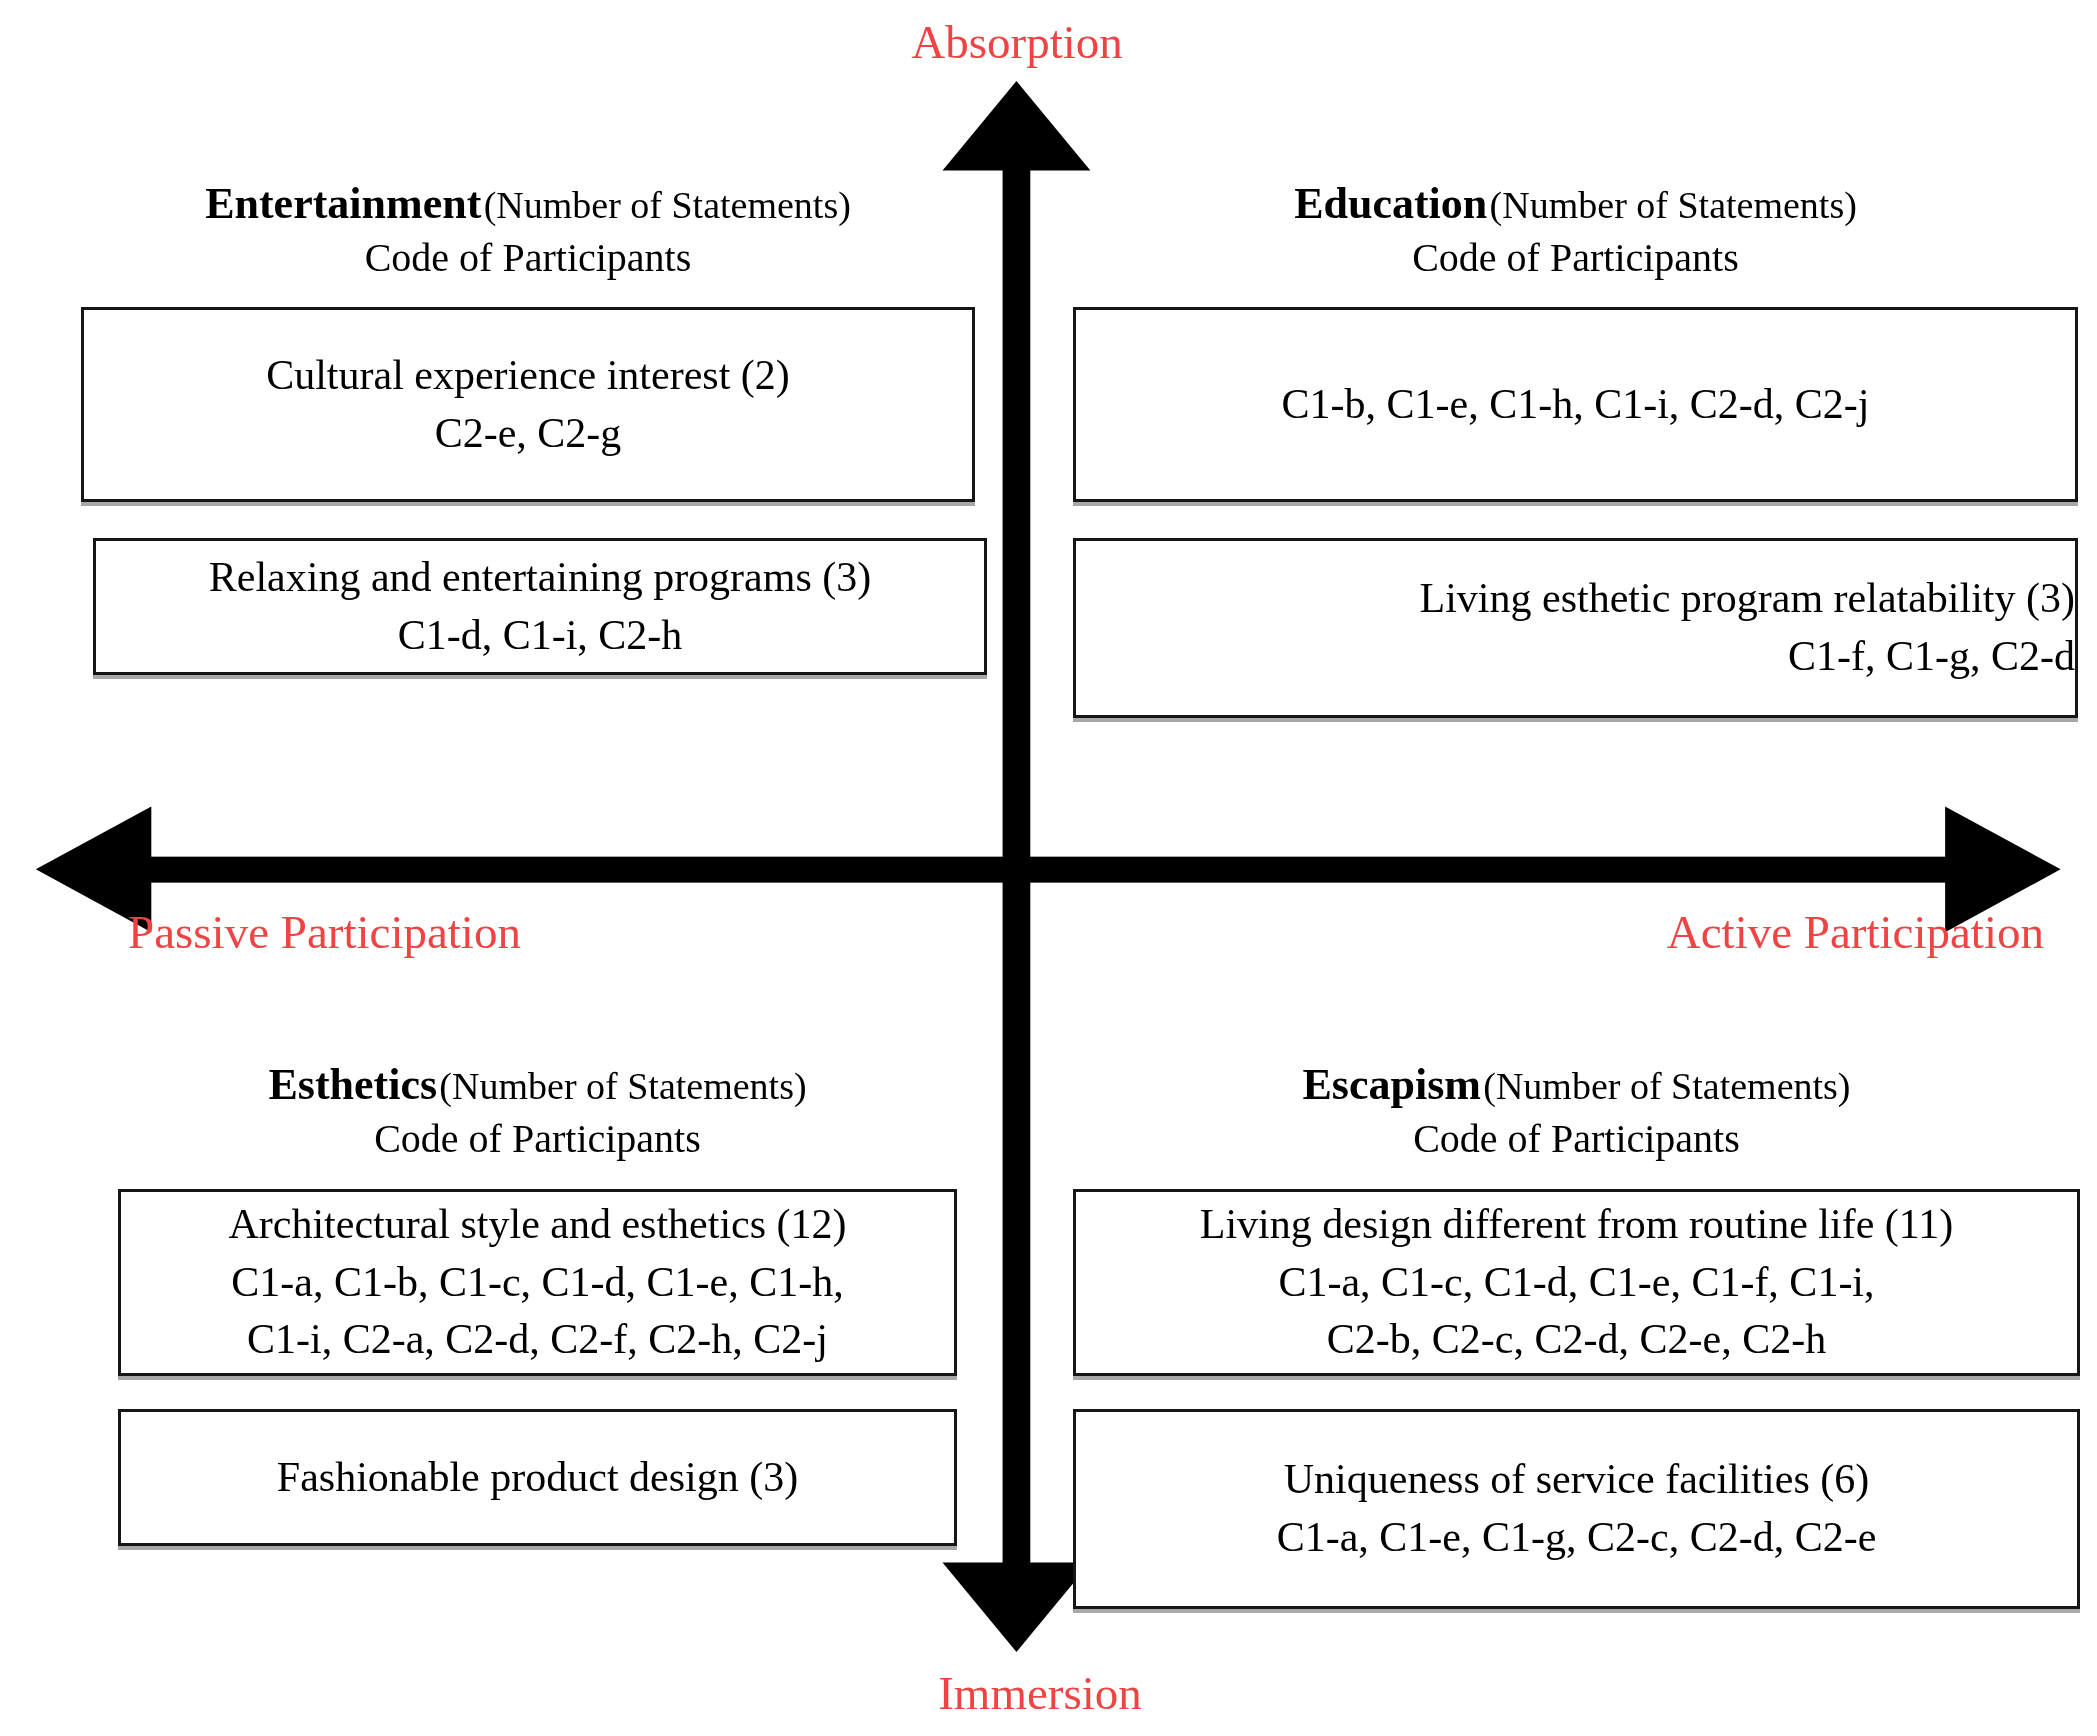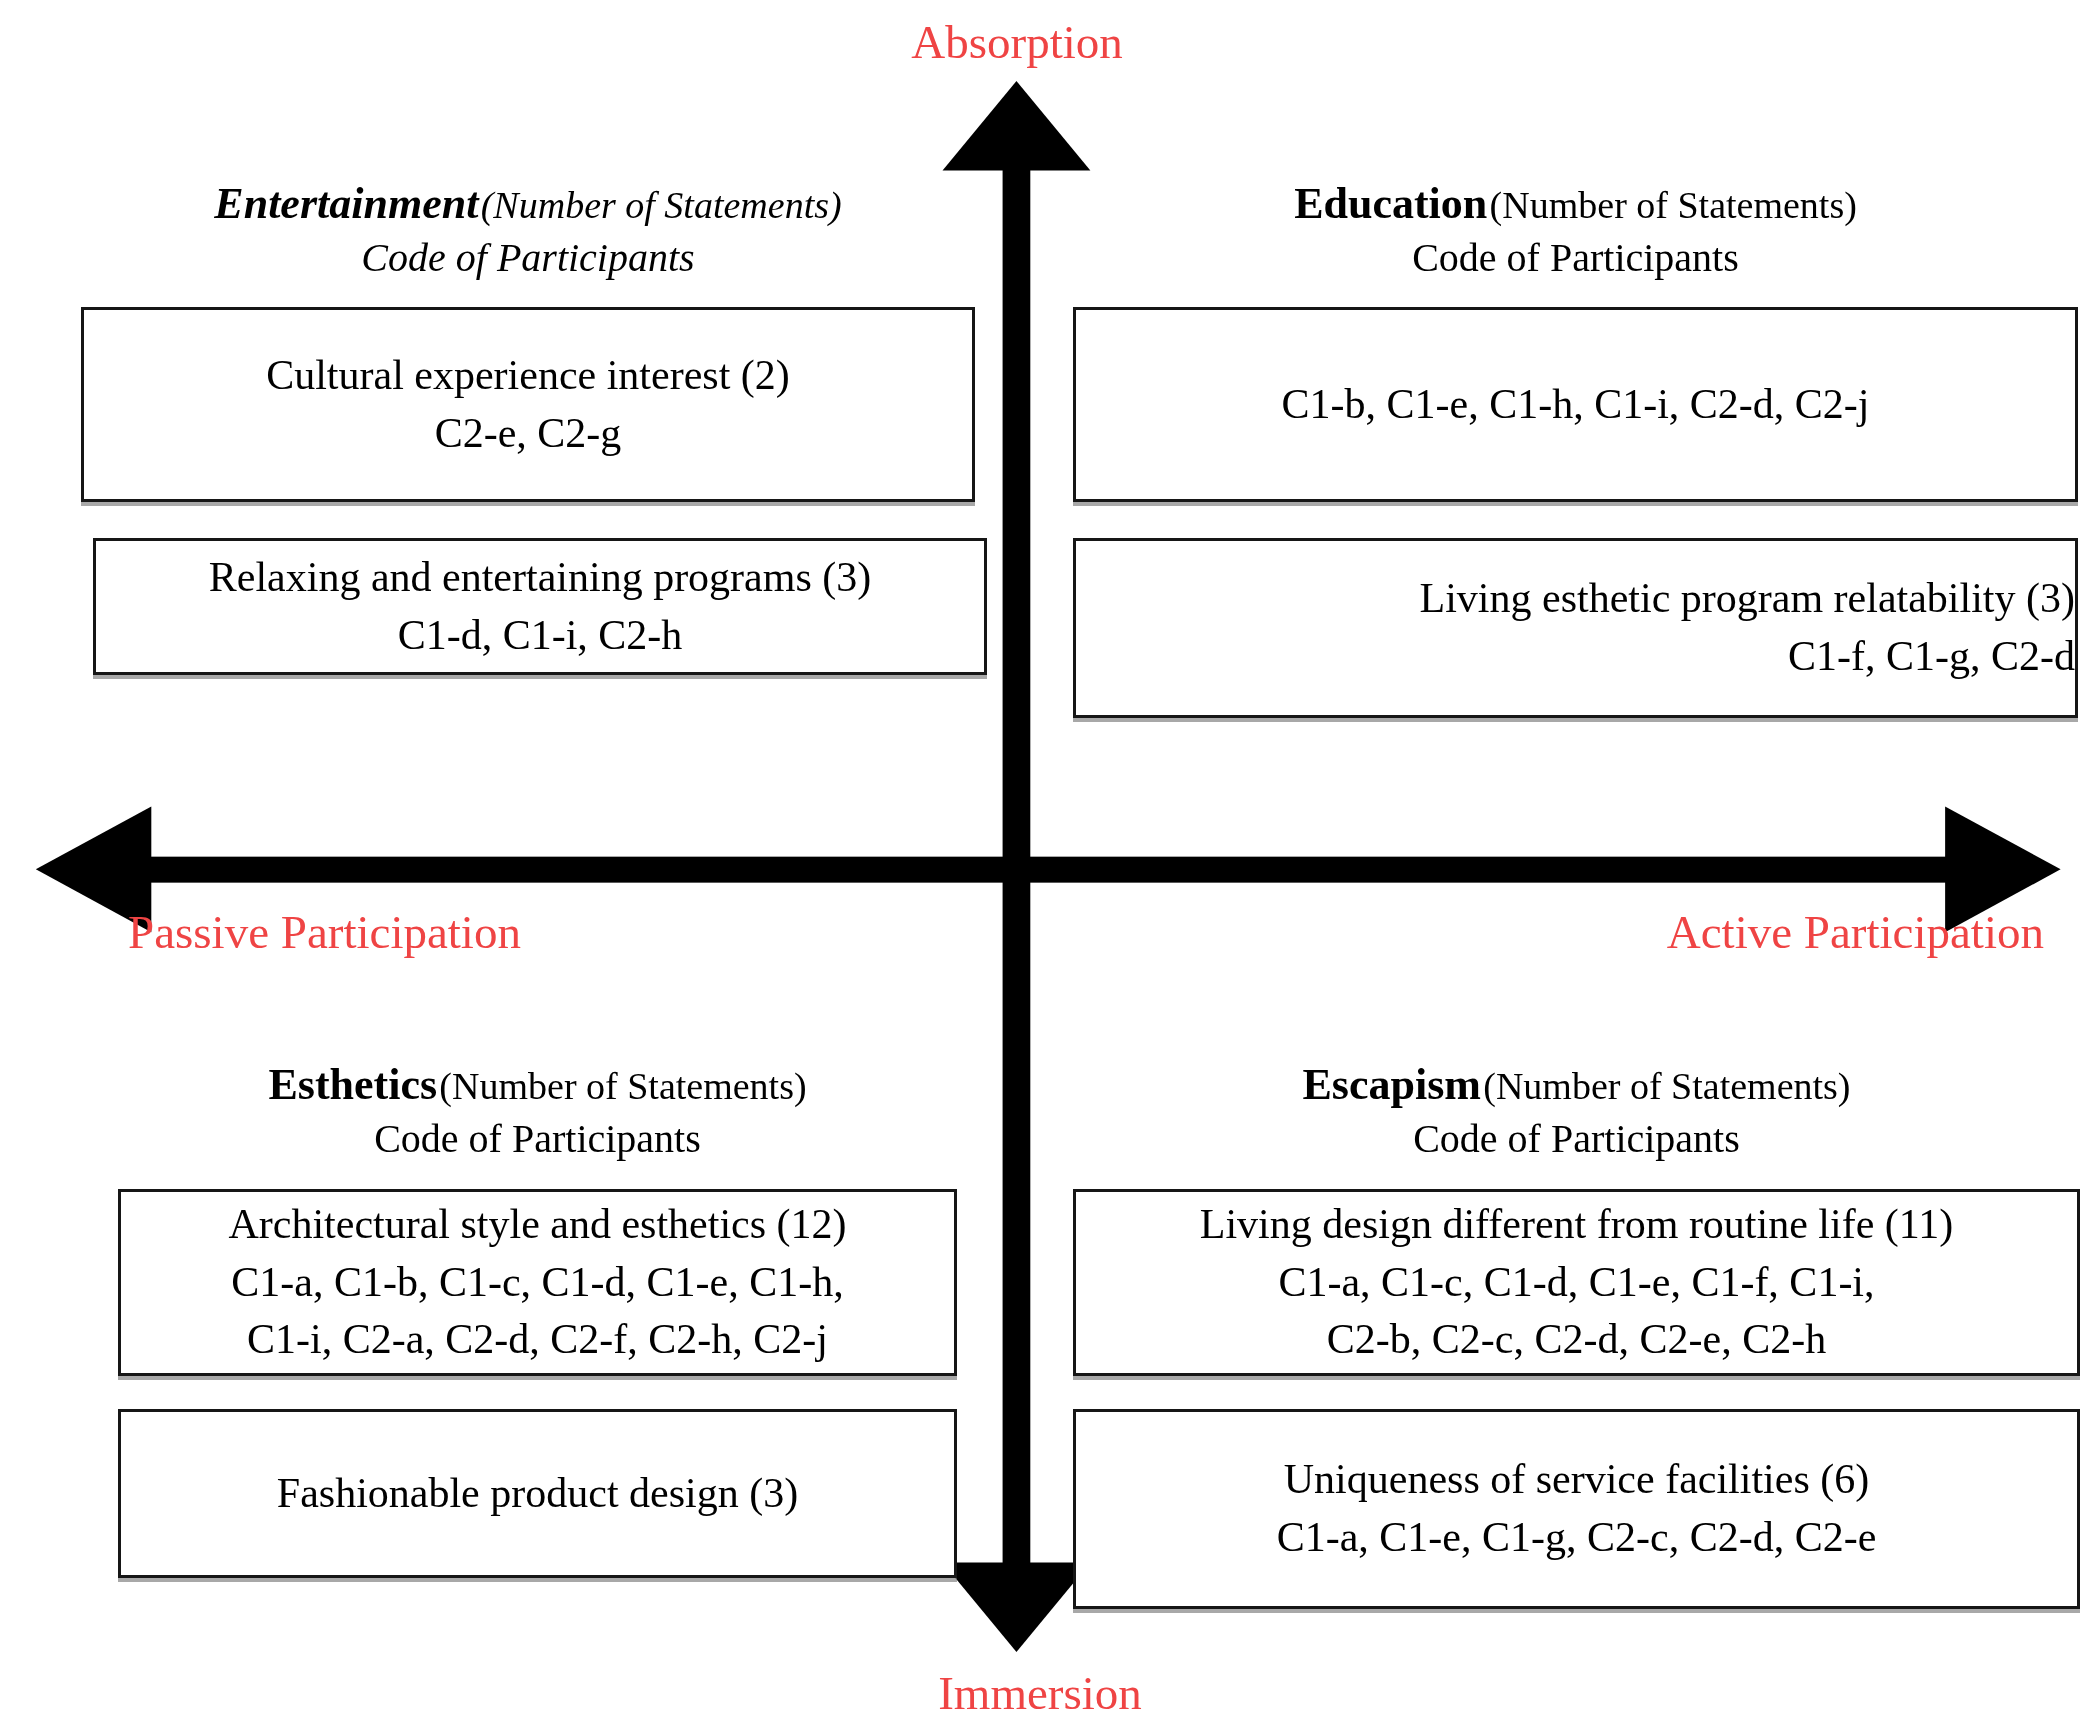--- a/index.html
+++ b/index.html
@@ -16,21 +16,21 @@
   .axis-label{position:absolute;font-size:47px;color:#ef4444;}
   #lbl-absorption{top:15px;left:786px;width:462px;text-align:center;}
   #lbl-immersion{top:1666px;left:809px;width:462px;text-align:center;}
   #lbl-passive{top:905px;left:128px;}
   #lbl-active{top:905px;right:53px;}
 
   .qheader{position:absolute;text-align:center;line-height:1.30;}
   .qname{font-weight:bold;font-size:44px;}
   .qsuffix{font-size:38px;}
   .qline2{font-size:40px;}
-  #qh-ent{left:81px;top:175px;width:894px;font-style:italic;}
+  #qh-ent{left:81px;top:175px;width:894px;}
   #qh-edu{left:1073px;top:175px;width:1005px;}
   #qh-est{left:118px;top:1056px;width:839px;}
   #qh-esc{left:1073px;top:1056px;width:1007px;}
 
   .sbox{
     position:absolute;
     border:3.5px solid #161616;
     background:#ffffff;
     box-sizing:border-box;
     display:flex;flex-direction:column;justify-content:center;align-items:center;
@@ -40,21 +40,21 @@
   .stitle,.scodes{
     font-size:42px;
     line-height:1.38;
     white-space:pre-line;
   }
   #b-ent-1{left:81px;top:307px;width:894px;height:195px;}
   #b-ent-2{left:81px;top:538px;width:894px;height:137px;margin-left:12px;}
   #b-edu-1{left:1073px;top:307px;width:1005px;height:195px;}
   #b-edu-2{left:1073px;top:538px;width:1005px;height:180px;align-items:flex-end;}
   #b-est-1{left:118px;top:1189px;width:839px;height:187px;}
-  #b-est-2{left:118px;top:1409px;width:839px;height:169px;}
+  #b-est-2{left:118px;top:1409px;width:839px;height:137px;}
   #b-esc-1{left:1073px;top:1189px;width:1007px;height:187px;}
   #b-esc-2{left:1073px;top:1409px;width:1007px;height:200px;}
 </style>
 </head>
 <body>
 
 <div class="canvas">
 
   <svg class="axes-svg" width="2097" height="1737" viewBox="0 0 3631 3007">
     <rect x="1736" y="275" width="48" height="2445" fill="#000"></rect>

